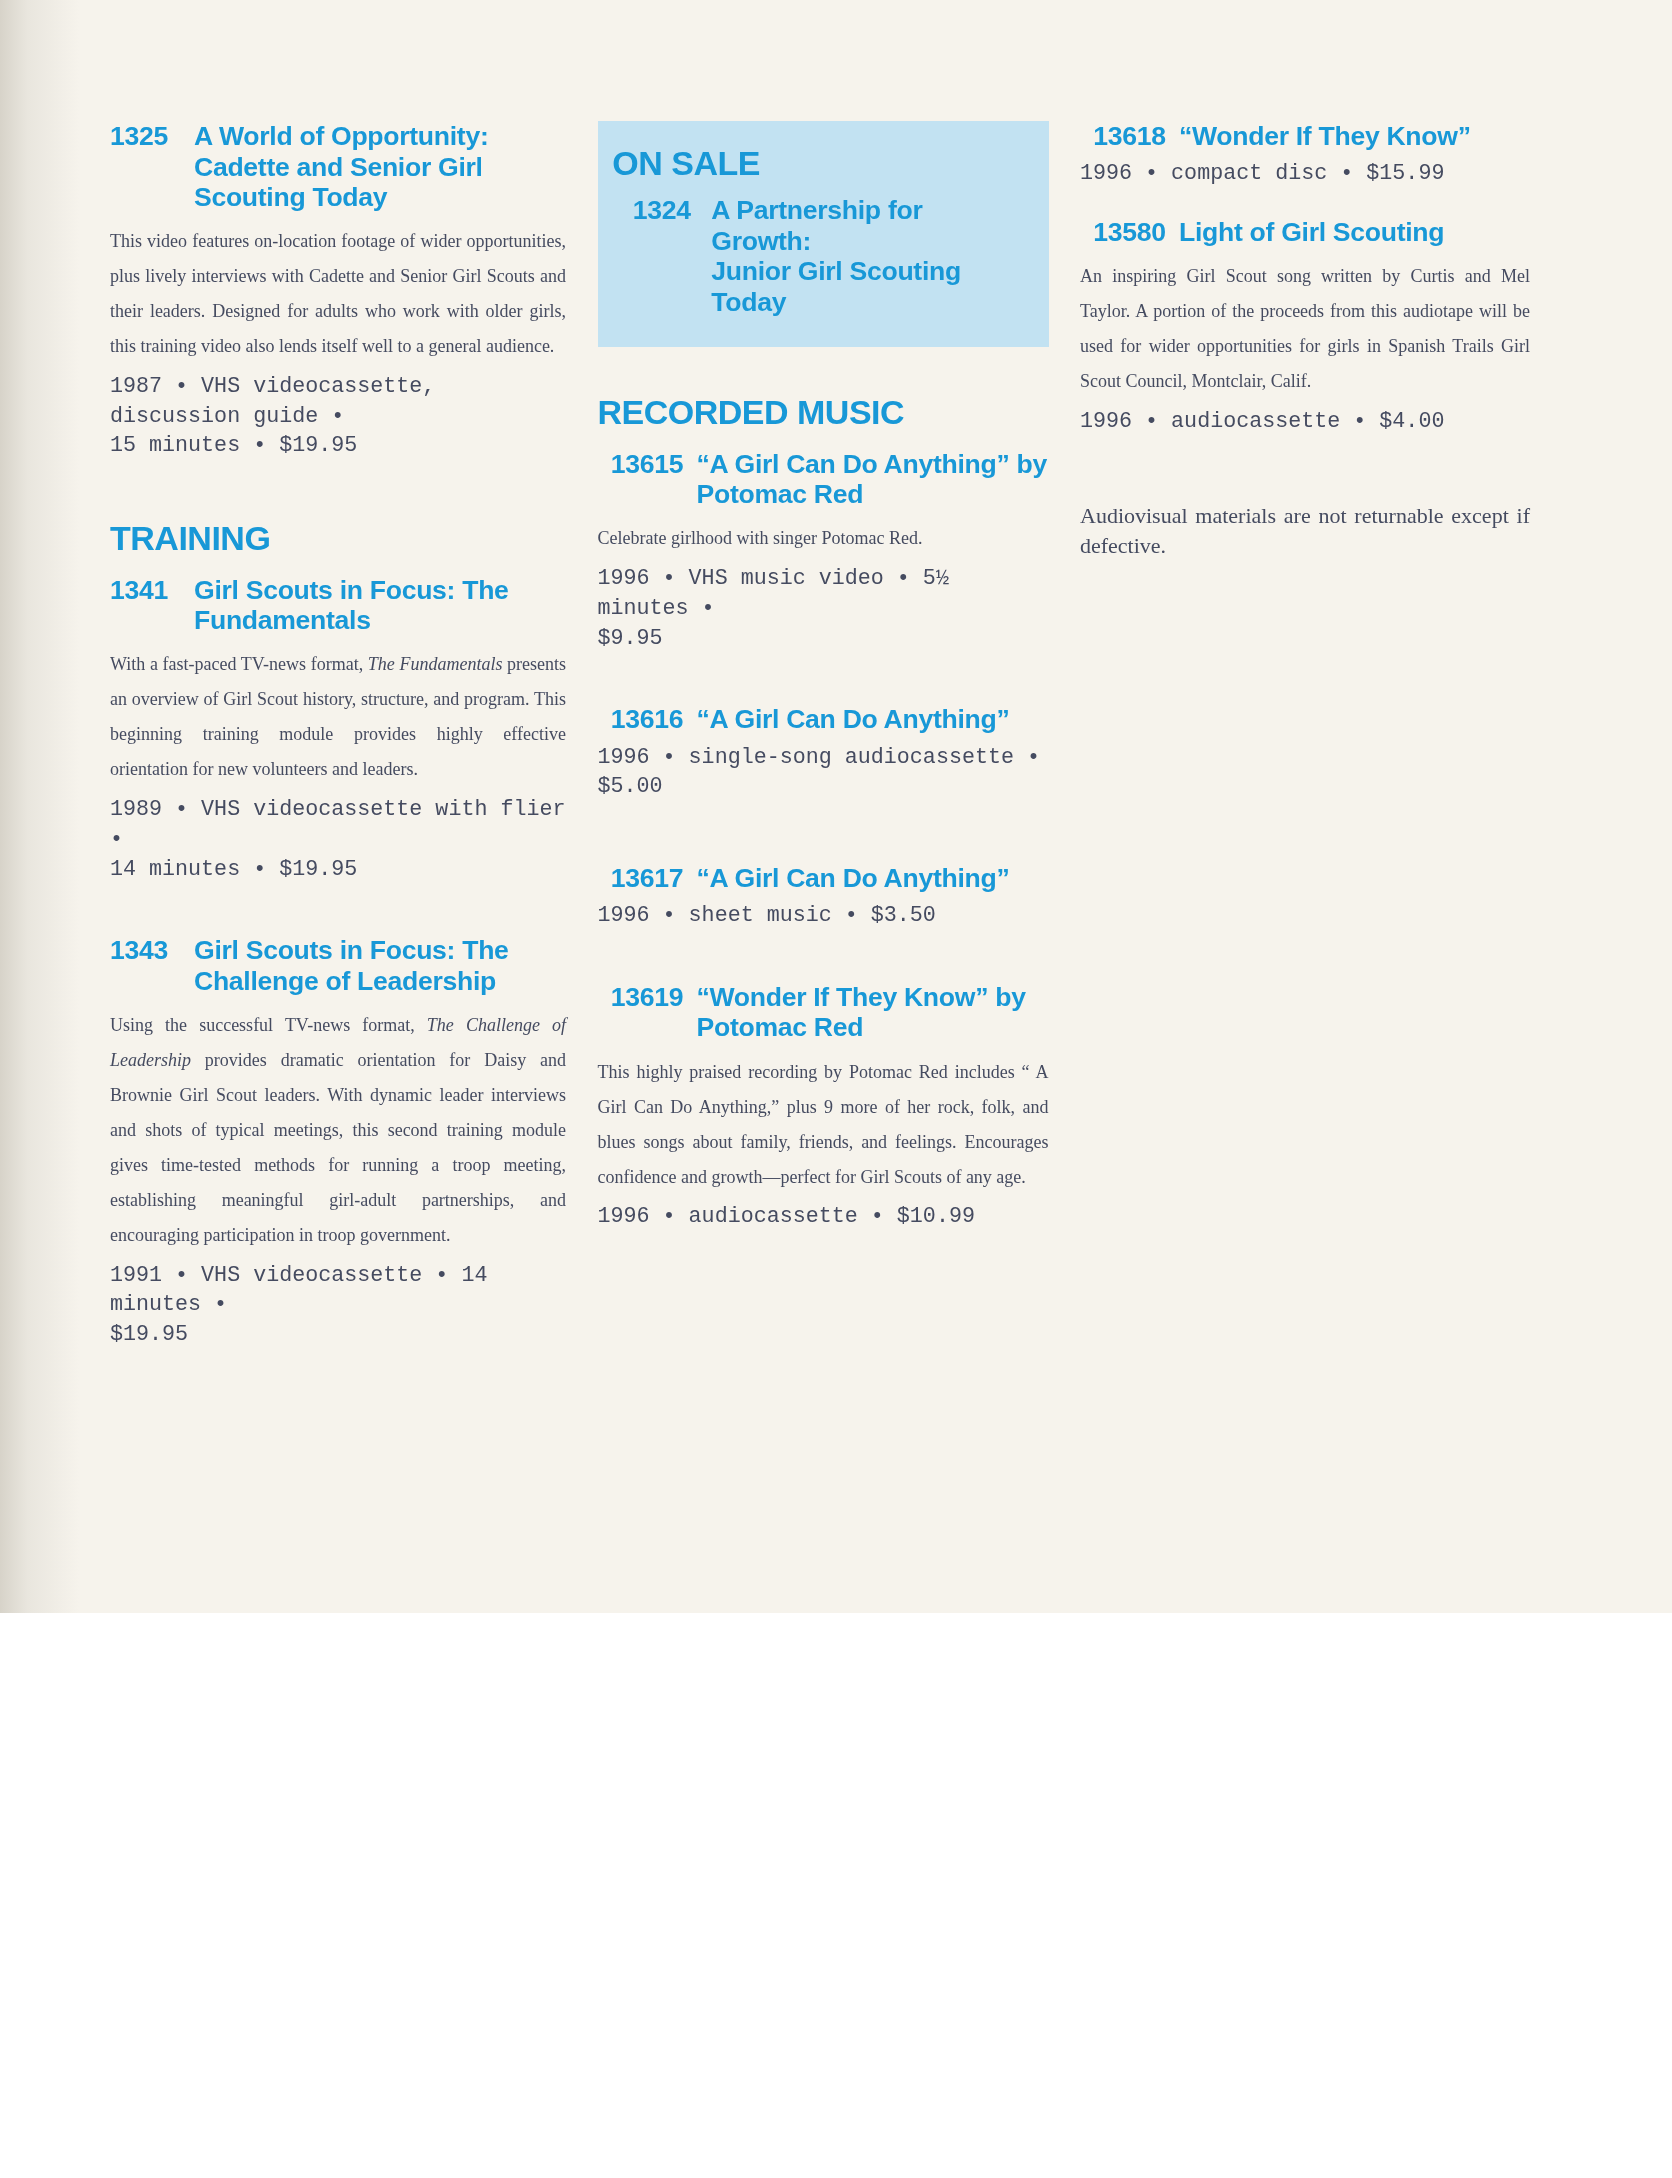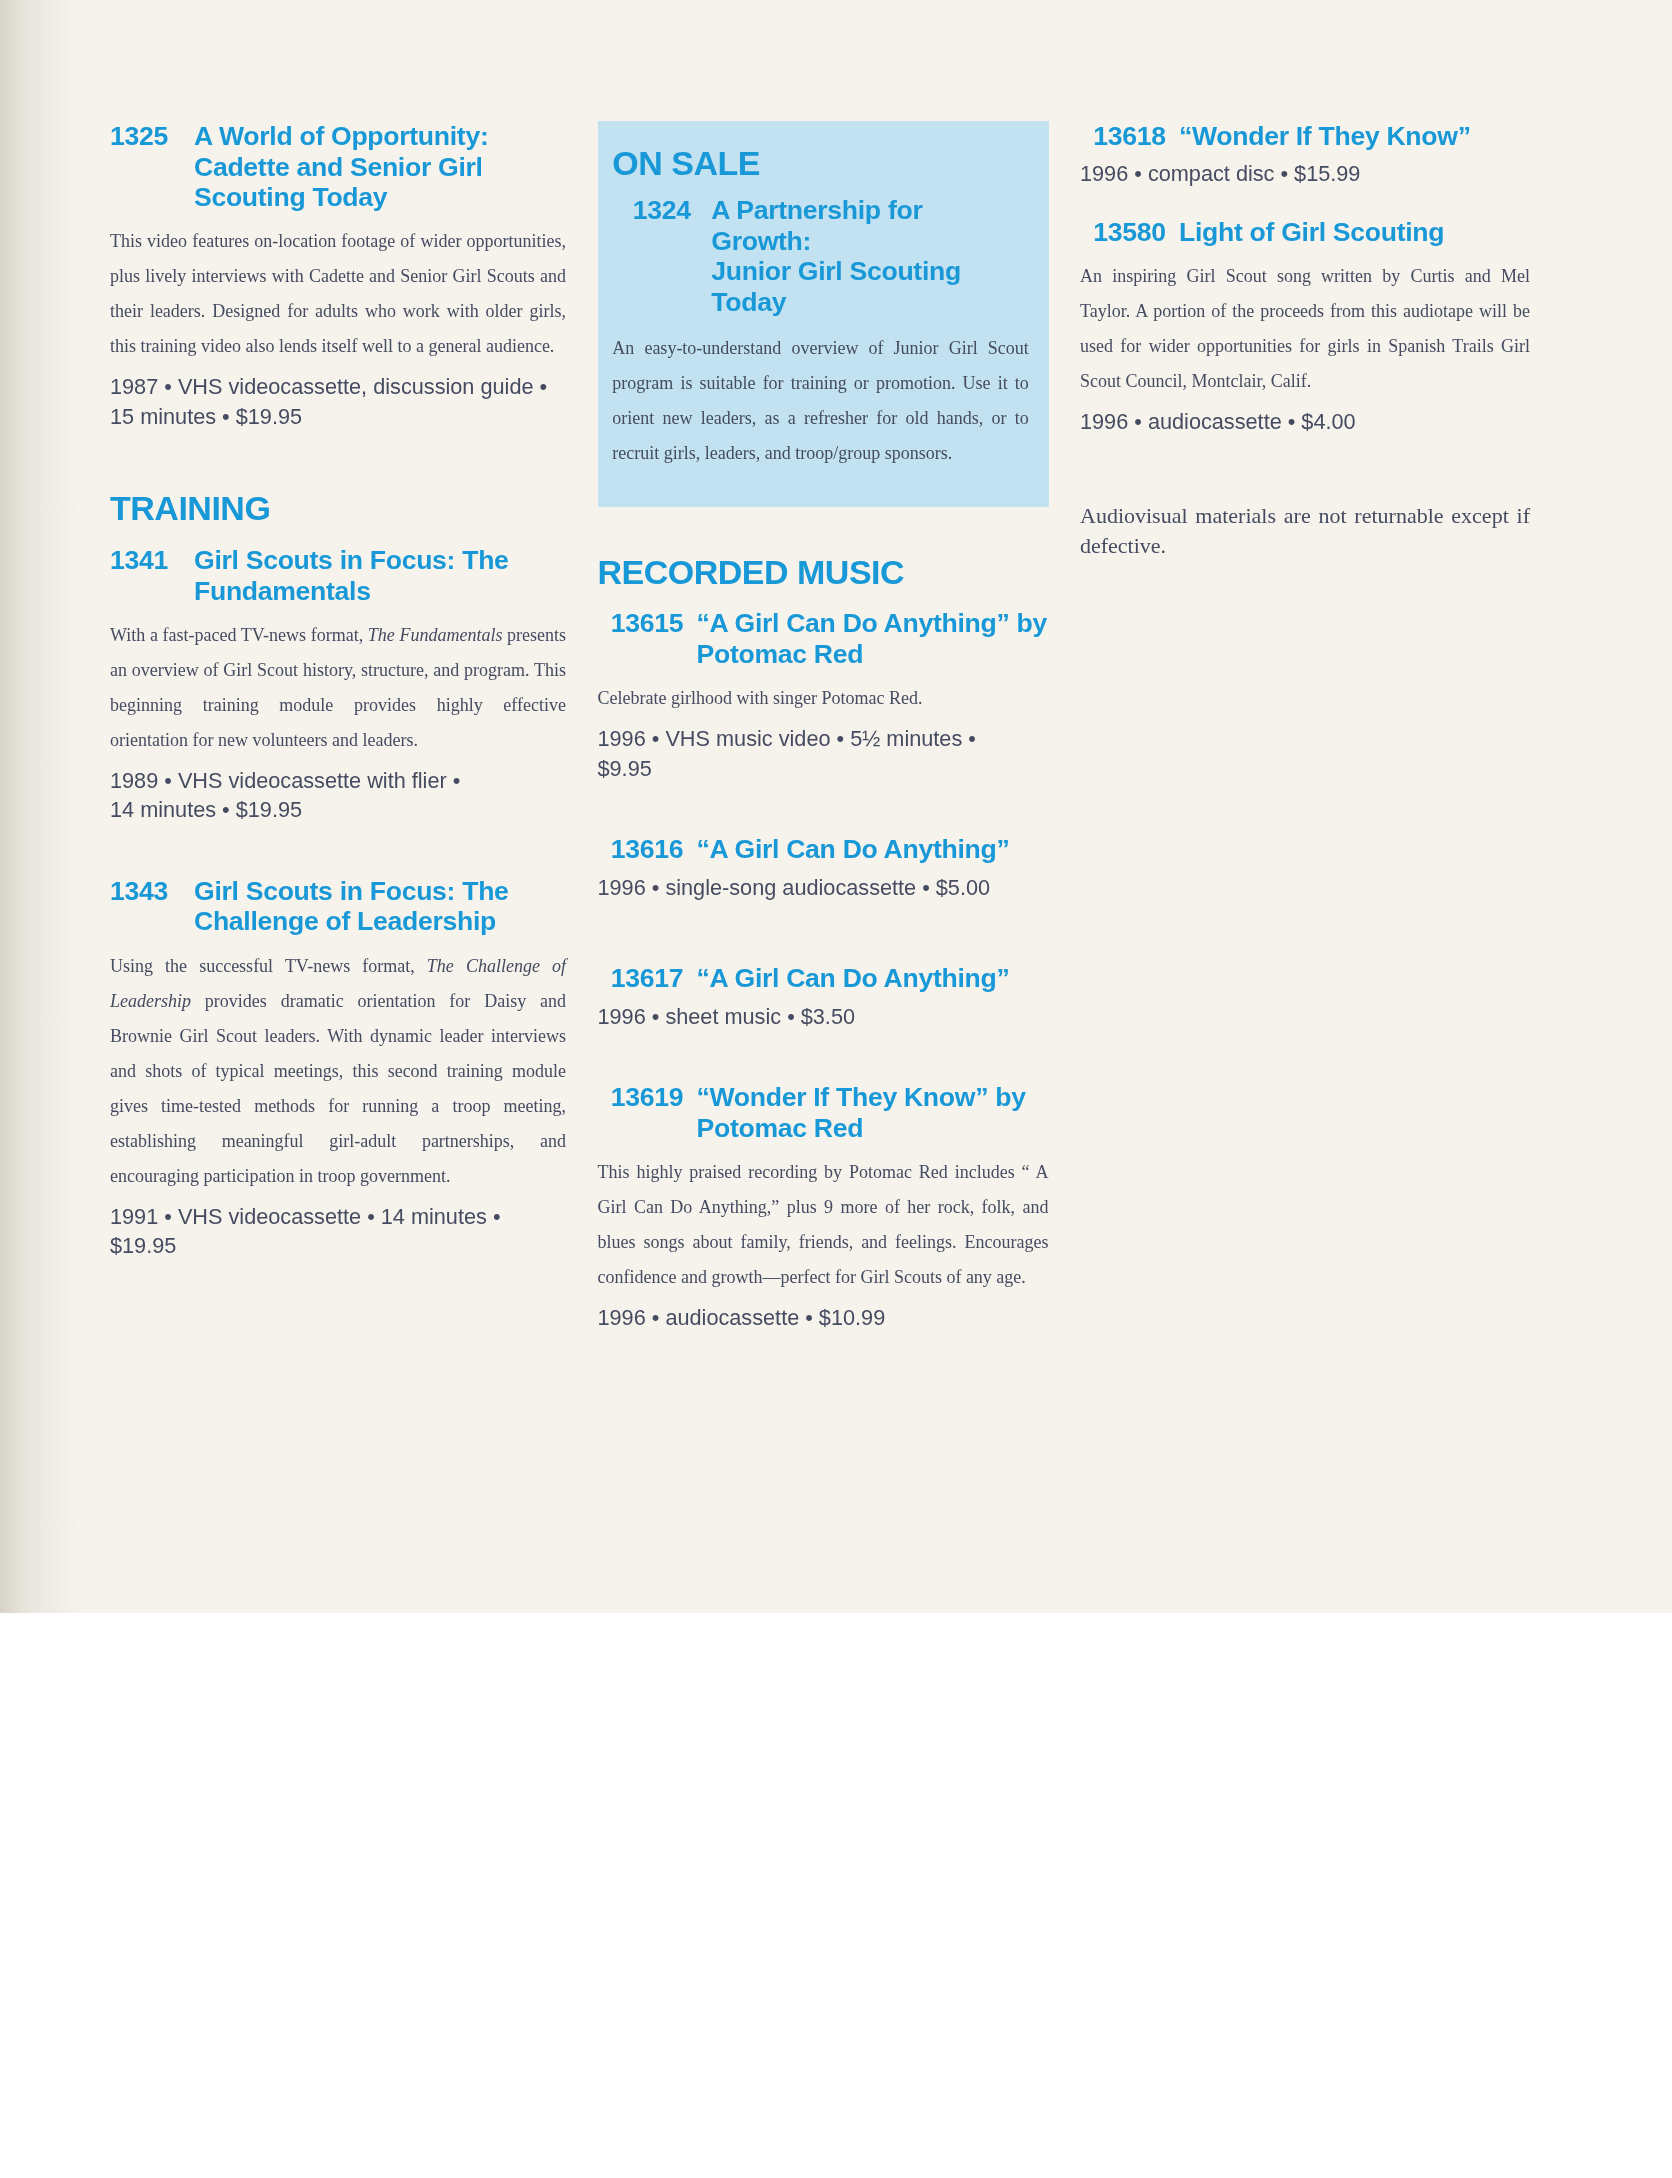--- a/index.html
+++ b/index.html
@@ -52,21 +52,21 @@
     margin: 0 0 19.7px 0;
   }
 
   .body-text {
     font-size: 18px;
     line-height: 35px;
     text-align: justify;
     margin: 11.8px 0 5.9px 0;
   }
   .details {
-    font-family: Liberation Sans, sans-serif;
+    font-family: Liberation Mono, monospace;
     font-size: 21.7px;
     line-height: 29.6px;
     margin: 7.9px 0 0 0;
     white-space: pre-line;
   }
 
   .mb-sm { margin-bottom: 27.6px; }
   .mb-md { margin-bottom: 51px; }
   .mb-lg { margin-bottom: 61px; }
 
@@ -146,21 +146,20 @@
     <div class="col col-2">
 
       <div class="sale-box">
         <h2 class="section-heading">ON SALE</h2>
         <div class="catalog-item">
           <div class="item-heading">
             <span class="item-code">1324</span>
             <span class="item-title">A Partnership for Growth:
 Junior Girl Scouting Today</span>
           </div>
-          <p class="body-text">An easy-to-understand overview of Junior Girl Scout program is suitable for training or promotion. Use it to orient new leaders, as a refresher for old hands, or to recruit girls, leaders, and troop/group sponsors.</p>
         </div>
       </div>
 
       <h2 class="section-heading">RECORDED MUSIC</h2>
 
       <div class="catalog-item mb-md">
         <div class="item-heading">
           <span class="item-code">13615</span>
           <span class="item-title">“A Girl Can Do Anything” by
 Potomac Red</span>

